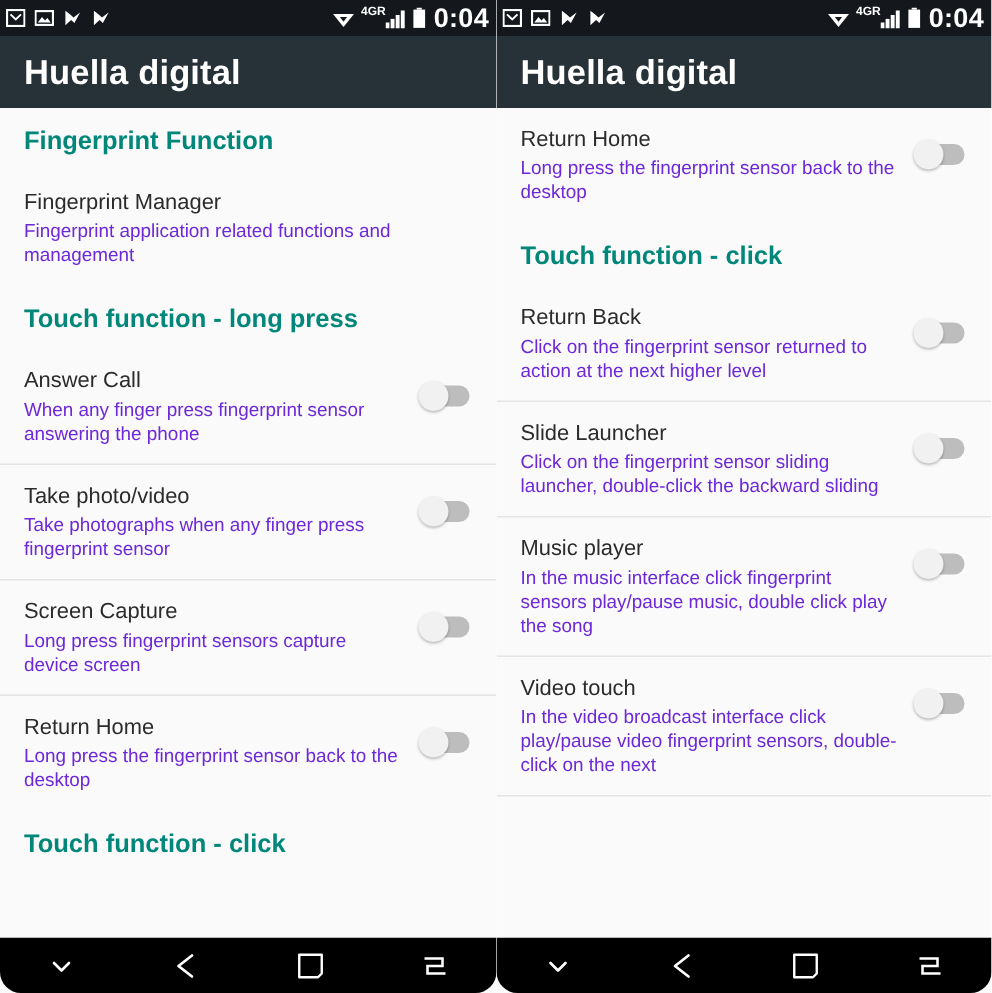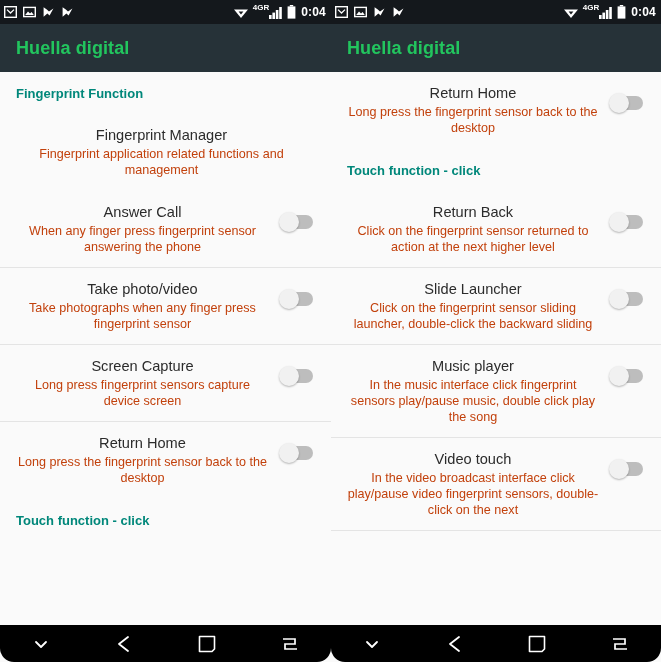--- a/index.html
+++ b/index.html
@@ -40,21 +40,21 @@
     padding: 0 5px 0 4px;
     flex: 0 0 24px;
     box-sizing: border-box;
   }
   .sb-left { display: flex; align-items: center; gap: 6px; }
   .sb-spacer { flex: 1 1 auto; }
   .sb-right { display: flex; align-items: center; gap: 3px; }
   .sb-icon { display: inline-flex; align-items: center; justify-content: center; }
   .sb-time {
     color: #ffffff;
-    font-size: 12px;
+    font-size: 18px;
     font-weight: bold;
     letter-spacing: 0.2px;
     padding-left: 2px;
   }
   .net-label {
     color: #ffffff;
     font-size: 8px;
     font-weight: bold;
     line-height: 8px;
     position: relative;
@@ -68,66 +68,65 @@
   .appbar {
     flex: 0 0 48px;
     height: 48px;
     background: #263238;
     display: flex;
     align-items: center;
     padding-left: 16px;
     box-sizing: border-box;
   }
   .appbar-title {
-    color: #22c55e;
-    font-size: 18px;
+    color: #ffffff;
+    font-size: 23px;
     font-weight: bold;
     letter-spacing: 0.1px;
   }
 
   
   .content {
     flex: 1 1 auto;
     background: #fafafa;
     overflow: hidden;
     position: relative;
   }
   .section-header {
     color: #00877a;
-    font-size: 13px;
+    font-size: 17px;
     font-weight: bold;
     padding: 15px 16px 13px 16px;
     line-height: 14px;
   }
   .row {
     display: flex;
     align-items: flex-start;
     padding: 12px 14px 13px 16px;
     box-sizing: border-box;
     position: relative;
-    text-align: center;
   }
   .row.divided::after {
     content: "";
     position: absolute;
     left: 0;
     right: 0;
     bottom: 0;
     height: 1px;
     background: #e4e4e4;
   }
   .row-text { flex: 1 1 auto; padding-right: 10px; }
   .row-title {
     color: #2b2b2b;
     font-size: 14.6px;
     line-height: 18px;
     margin-bottom: 2px;
   }
   .row-sub {
-    color: #c2410c;
+    color: #6d28d9;
     font-size: 12.6px;
     line-height: 16px;
   }
   .note-row {
     padding: 16px 16px 10px 16px;
   }
   .note-text {
     color: #8a8a8a;
     font-size: 12.6px;
     line-height: 16px;
@@ -244,20 +243,21 @@
     </div>
 
     <div class="content" id="left-list">
         <div class="section-header">Fingerprint Function</div>
         <div class="row">
           <div class="row-text">
             <div class="row-title">Fingerprint Manager</div>
             <div class="row-sub">Fingerprint application related functions and management</div>
           </div>
         </div>
+        <div class="section-header">Touch function - long press</div>
         <div class="row divided">
           <div class="row-text">
             <div class="row-title">Answer Call</div>
             <div class="row-sub">When any finger press fingerprint sensor answering the phone</div>
           </div>
           <div class="switch">
             <div class="track"></div>
             <div class="thumb"></div>
           </div>
         </div>

